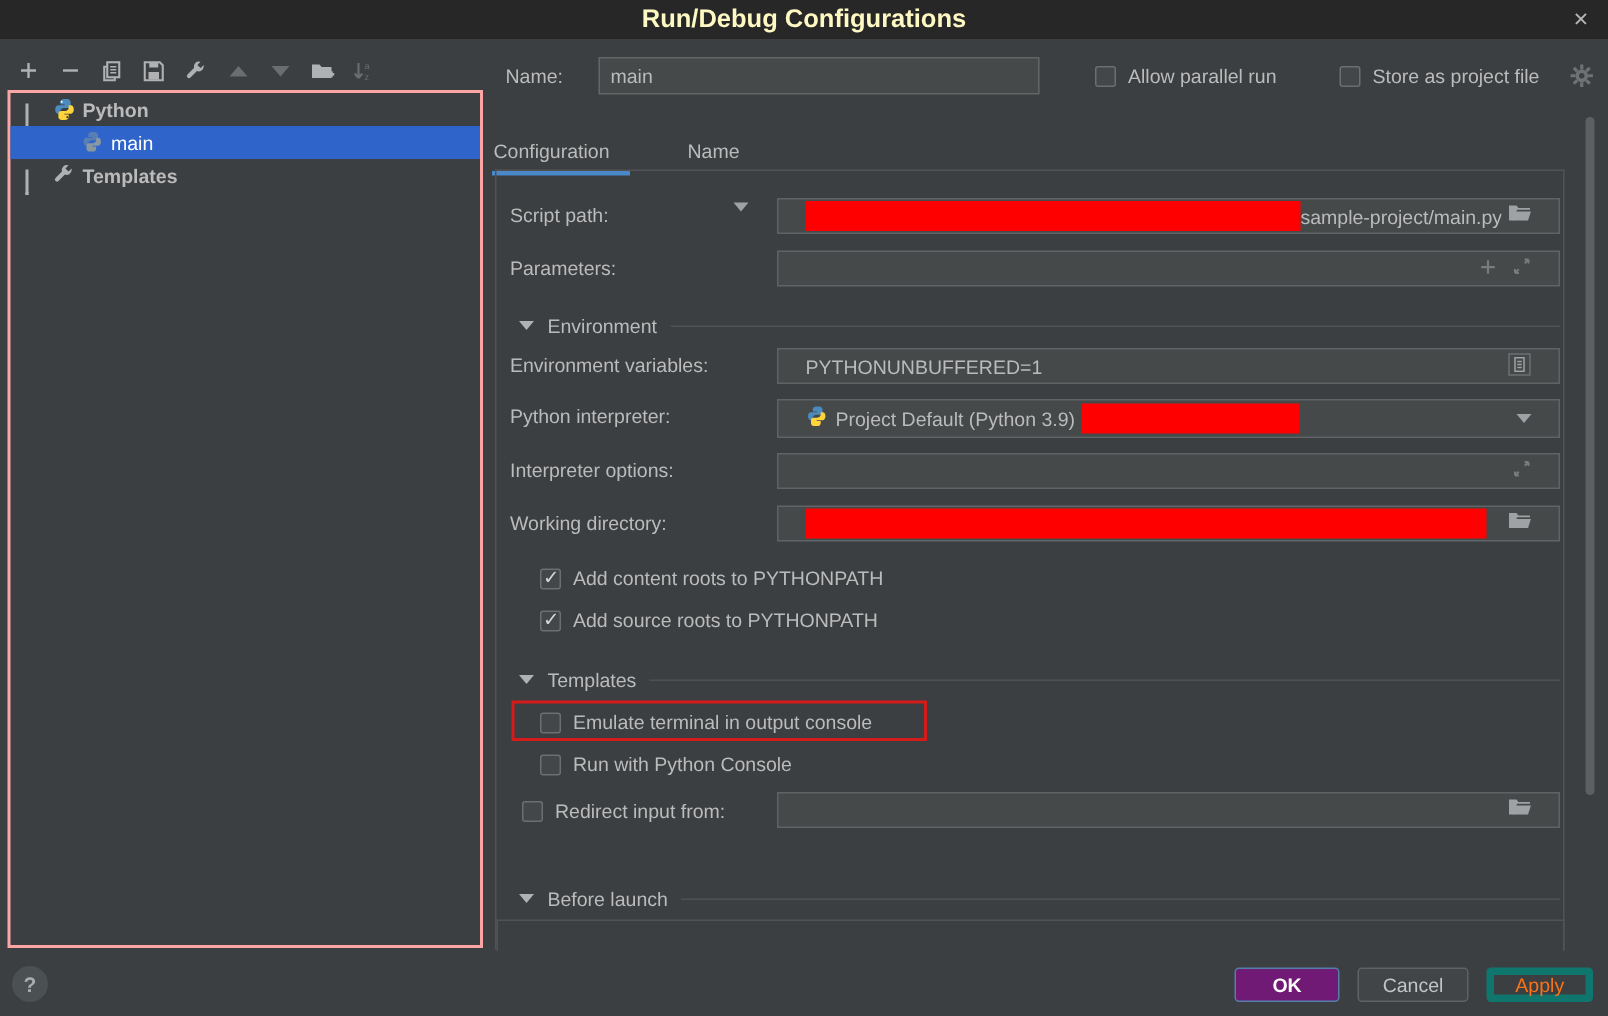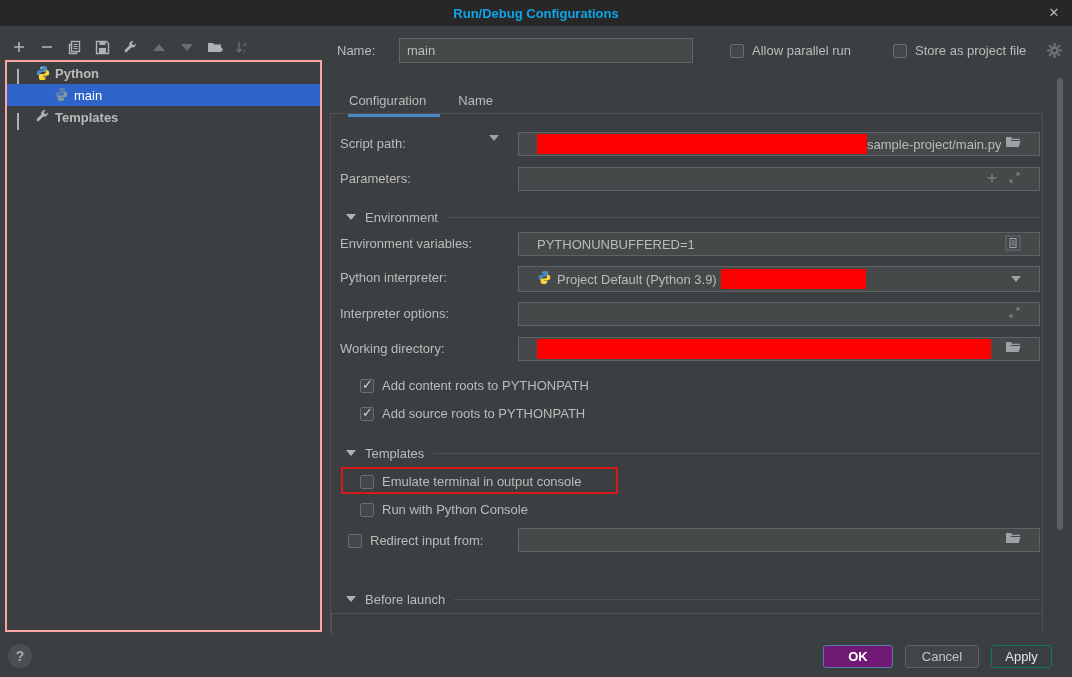--- a/index.html
+++ b/index.html
@@ -3,21 +3,21 @@
 <meta charset="utf-8">
 <style>
   * { box-sizing: border-box; margin: 0; padding: 0; }
   html,body { width:1072px; height:677px; }
   body { font-family: "Liberation Sans", sans-serif; font-size: 13px; background:#3C3F41; }
 
   .dialog { position:relative; width:1072px; height:677px; background:#3C3F41; color:#BBBBBB; overflow:hidden; }
 
   
   .titlebar { position:absolute; top:0; left:0; width:100%; height:26px; background:#272727; display:flex; align-items:center; justify-content:center; }
-  .titlebar .title { color:#0ea5e9; font-weight:bold; font-size:13px; }
+  .titlebar .title { color:#fef9c3; font-weight:bold; font-size:17px; }
   .titlebar .close { position:absolute; right:8px; top:3px; width:20px; height:20px; color:#B6B6B6; font-size:13px; text-align:center; line-height:20px; cursor:pointer; }
 
   
   .toolbar { position:absolute; top:38px; left:10px; display:flex; align-items:center; gap:11px; height:18px; }
   .tbtn { width:17px; height:17px; display:flex; align-items:center; justify-content:center; }
   .tbtn svg { display:block; }
   .tri-up   { width:0; height:0; border-left:6px solid transparent; border-right:6px solid transparent; border-bottom:7px solid #6A6E70; }
   .tri-down { width:0; height:0; border-left:6px solid transparent; border-right:6px solid transparent; border-top:7px solid #6A6E70; }
 
   
@@ -38,21 +38,21 @@
   .hdr-check1 { position:absolute; left:730px; top:43px; }
   .hdr-check2 { position:absolute; left:893px; top:43px; }
   .hdr-gear { position:absolute; left:1046px; top:42px; }
 
   
   .cbrow { display:flex; align-items:center; gap:8px; cursor:pointer; }
   .cbox { width:14px; height:14px; background:#43474A; border:1px solid #6B6F71; border-radius:2px; flex:none; position:relative; }
   .cbox.checked::after { content:"✓"; position:absolute; left:1px; top:-3px; color:#D4D7D8; font-size:13px; }
 
   
-  .tabs { position:absolute; left:349px; top:93px; display:flex; gap:32px; }
+  .tabs { position:absolute; left:329px; top:93px; display:flex; gap:52px; }
   .tab { padding-bottom:9px; cursor:pointer; color:#BBBBBB; position:relative; }
   .tab.active::after { content:""; position:absolute; left:-1px; right:-14px; bottom:0; height:3px; background:#4A88C7; }
 
   
   .formpanel { position:absolute; left:330px; top:113px; width:713px; height:520px; border:1px solid #525252; border-bottom:none; }
   .frow { position:absolute; left:0; width:100%; height:24px; }
   .flabel { position:absolute; left:9px; top:4px; color:#BBBBBB; white-space:nowrap; }
   .ffield { position:absolute; left:187px; width:522px; height:24px; background:#45494A; border:1px solid #5E6366; display:flex; align-items:center; padding:0 18px; color:#BBBBBB; cursor:text; }
   .ffield .val { white-space:nowrap; overflow:hidden; }
   .spacer { flex:1; }
@@ -71,21 +71,21 @@
   .bl-box { position:absolute; left:0; top:499px; width:712px; height:21px; border:1px solid #525252; border-bottom:none; }
 
   
   .scroll-thumb { position:absolute; left:1057px; top:78px; width:6px; height:452px; background:#5C6062; border-radius:3px; cursor:pointer; }
 
   
   .help-btn { position:absolute; left:8px; top:644px; width:24px; height:24px; border-radius:50%; background:#4B5052; color:#A9ACAD; font-size:14px; font-weight:bold; display:flex; align-items:center; justify-content:center; cursor:pointer; }
   .btn { position:absolute; top:645px; height:23px; border-radius:3px; display:flex; align-items:center; justify-content:center; font-size:13px; cursor:pointer; }
   .btn-ok { left:823px; width:70px; background:#701a75; border:1px solid #537EA8; color:#FFFFFF; font-weight:bold; }
   .btn-cancel { left:905px; width:74px; background:#414547; border:1px solid #5E6264; color:#C3C5C6; }
-  .btn-apply { left:991px; width:61px; background:transparent; border:1px solid #0f766e; color:#e5e5e5; cursor:default; }
+  .btn-apply { left:991px; width:71px; background:transparent; border:5px solid #0f766e; color:#f97316; cursor:default; }
   .dim { opacity:.65; }
 </style>
 </head>
 <body>
 
 <div class="dialog">
 
   <div class="titlebar">
     <span class="title">Run/Debug Configurations</span>
     <span class="close">✕</span>

